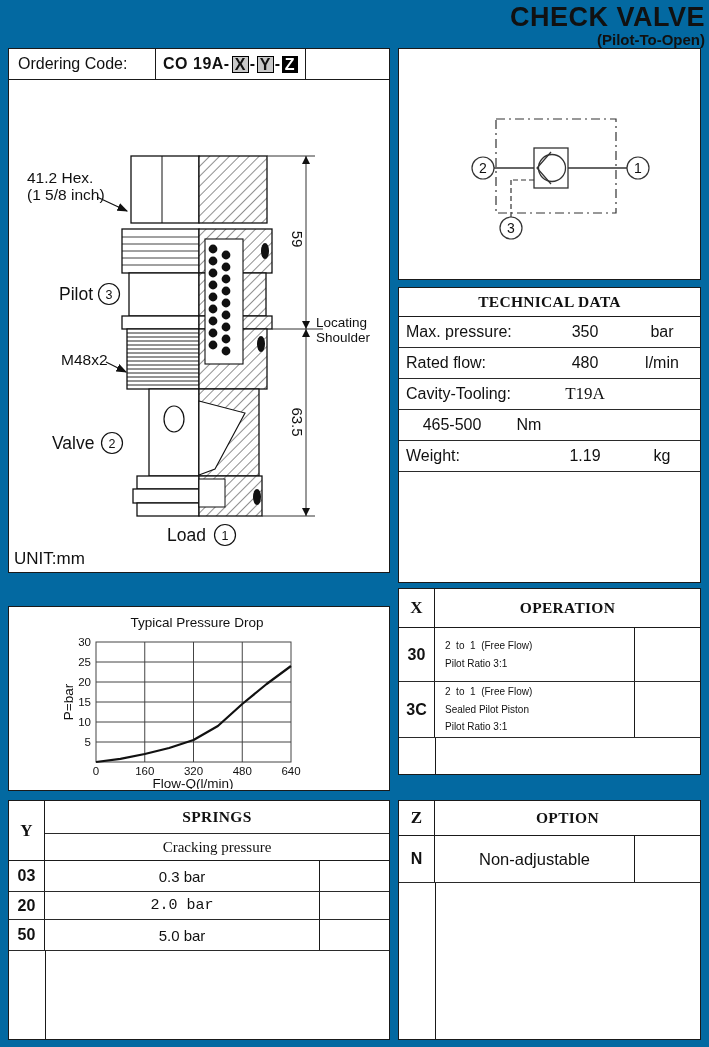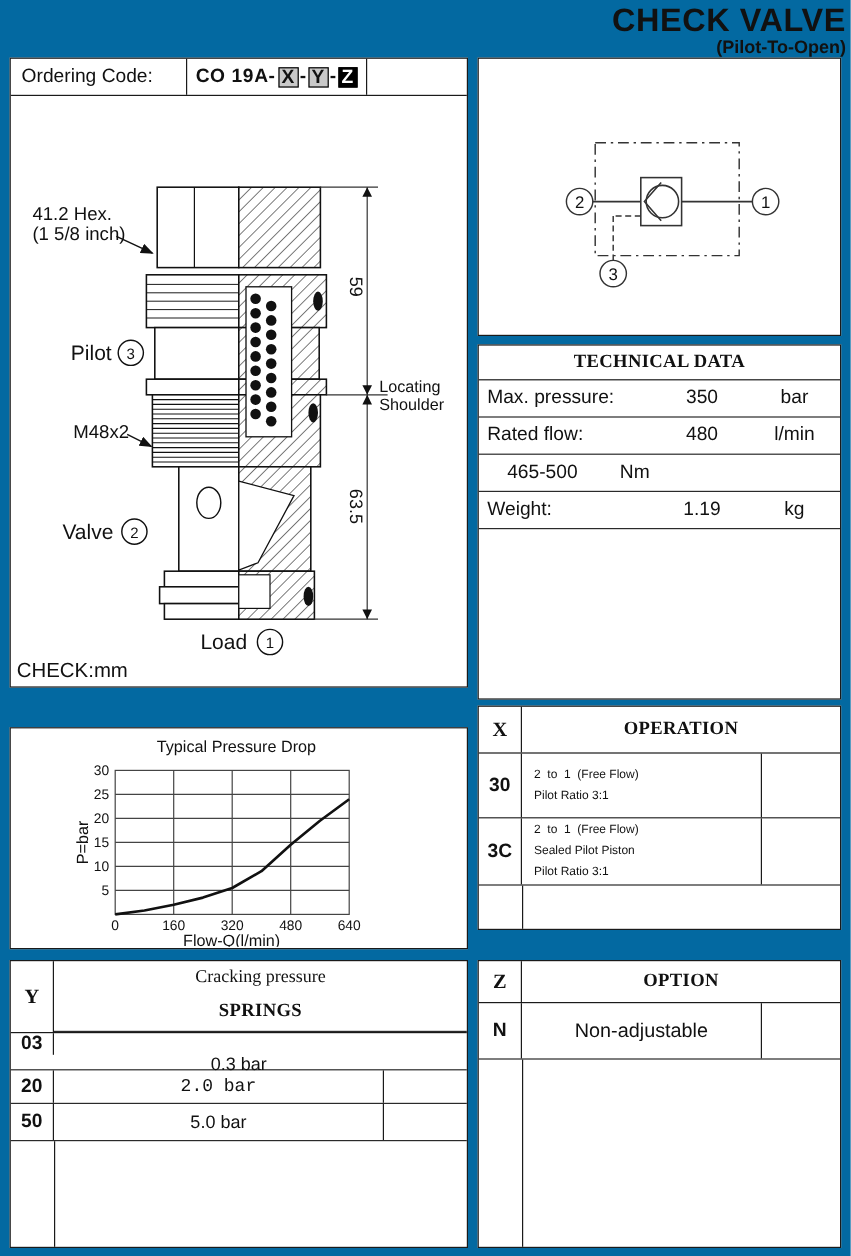--- a/index.html
+++ b/index.html
@@ -152,21 +152,21 @@
 
       <text x="43" y="370" font-size="17.5">Valve</text>
       <circle cx="103" cy="364" r="10.5" fill="none" stroke="#111" stroke-width="1.2"></circle>
       <text x="103" y="369" font-size="12.5" text-anchor="middle">2</text>
 
       <text x="158" y="462" font-size="17.5">Load</text>
       <circle cx="216" cy="456" r="10.5" fill="none" stroke="#111" stroke-width="1.2"></circle>
       <text x="216" y="461" font-size="12.5" text-anchor="middle">1</text>
     </svg>
 
-    <div style="position:absolute;left:5px;bottom:3px;font-size:17px;">CHECK:mm</div>
+    <div style="position:absolute;left:5px;bottom:3px;font-size:17px;">UNIT:mm</div>
   </div>
 
   <div class="box" style="left:398px;top:48px;width:303px;height:232px;">
     <svg width="300" height="229" viewBox="0 0 300 229">
       <rect x="97" y="70" width="120" height="94" fill="none" stroke="#333" stroke-width="1.2" stroke-dasharray="9 4 2 4"></rect>
       <line x1="95" y1="119" x2="228" y2="119" stroke="#333" stroke-width="1.3"></line>
       <rect x="135" y="99" width="34" height="40" fill="#fff" stroke="#333" stroke-width="1.3"></rect>
       <circle cx="153" cy="119" r="13.5" fill="none" stroke="#333" stroke-width="1.3"></circle>
       <polyline points="152,103 138,119 152,135" fill="none" stroke="#333" stroke-width="1.3"></polyline>
       <polyline points="135,131 112,131" fill="none" stroke="#333" stroke-width="1.2" stroke-dasharray="5 3"></polyline>
@@ -186,20 +186,25 @@
       <div class="td-label">Max. pressure:</div>
       <div class="td-value">350</div>
       <div class="td-unit">bar</div>
     </div>
     <div class="flexrow td-row bb">
       <div class="td-label">Rated flow:</div>
       <div class="td-value">480</div>
       <div class="td-unit">l/min</div>
     </div>
     <div class="flexrow td-row bb">
+      <div class="td-label">Cavity-Tooling:</div>
+      <div class="td-value serif">T19A</div>
+      <div class="td-unit"></div>
+    </div>
+    <div class="flexrow td-row bb">
       <div class="td-value">465-500</div>
       <div class="td-unit">Nm</div>
     </div>
     <div class="flexrow td-row bb">
       <div class="td-label">Weight:</div>
       <div class="td-value">1.19</div>
       <div class="td-unit">kg</div>
     </div>
   </div>
 
@@ -267,25 +272,25 @@
     <div class="flexrow" style="flex:1;">
       <div class="code-col"></div>
       <div style="flex:1;"></div>
     </div>
   </div>
 
   <div class="box" style="left:8px;top:800px;width:382px;height:240px;display:flex;flex-direction:column;">
     <div class="flexrow bb2" style="height:60px;">
       <div class="ccell code-col" style="font-size:17px;">Y</div>
       <div style="flex:1;display:flex;flex-direction:column;">
+        <div class="ccell hdr bb" style="height:33px;font-size:15.5px;letter-spacing:.3px;">SPRINGS</div>
         <div class="ccell" style="flex:1;font-size:15px;">Cracking pressure</div>
-        <div class="ccell hdr bb" style="height:33px;font-size:15.5px;letter-spacing:.3px;">SPRINGS</div>
       </div>
     </div>
-    <div class="flexrow bb" style="height:31px;flex-direction:column;">
+    <div class="flexrow bb" style="height:31px;">
       <div class="ccell code-col">03</div>
       <div class="ccell" style="flex:1;font-size:15px;">0.3 bar</div>
       <div class="narrow-s"></div>
     </div>
     <div class="flexrow bb" style="height:28px;">
       <div class="ccell code-col">20</div>
       <div class="ccell" style="flex:1;font-size:15px;font-family:Liberation Mono, monospace;">2.0 bar</div>
       <div class="narrow-s"></div>
     </div>
     <div class="flexrow bb" style="height:31px;">

